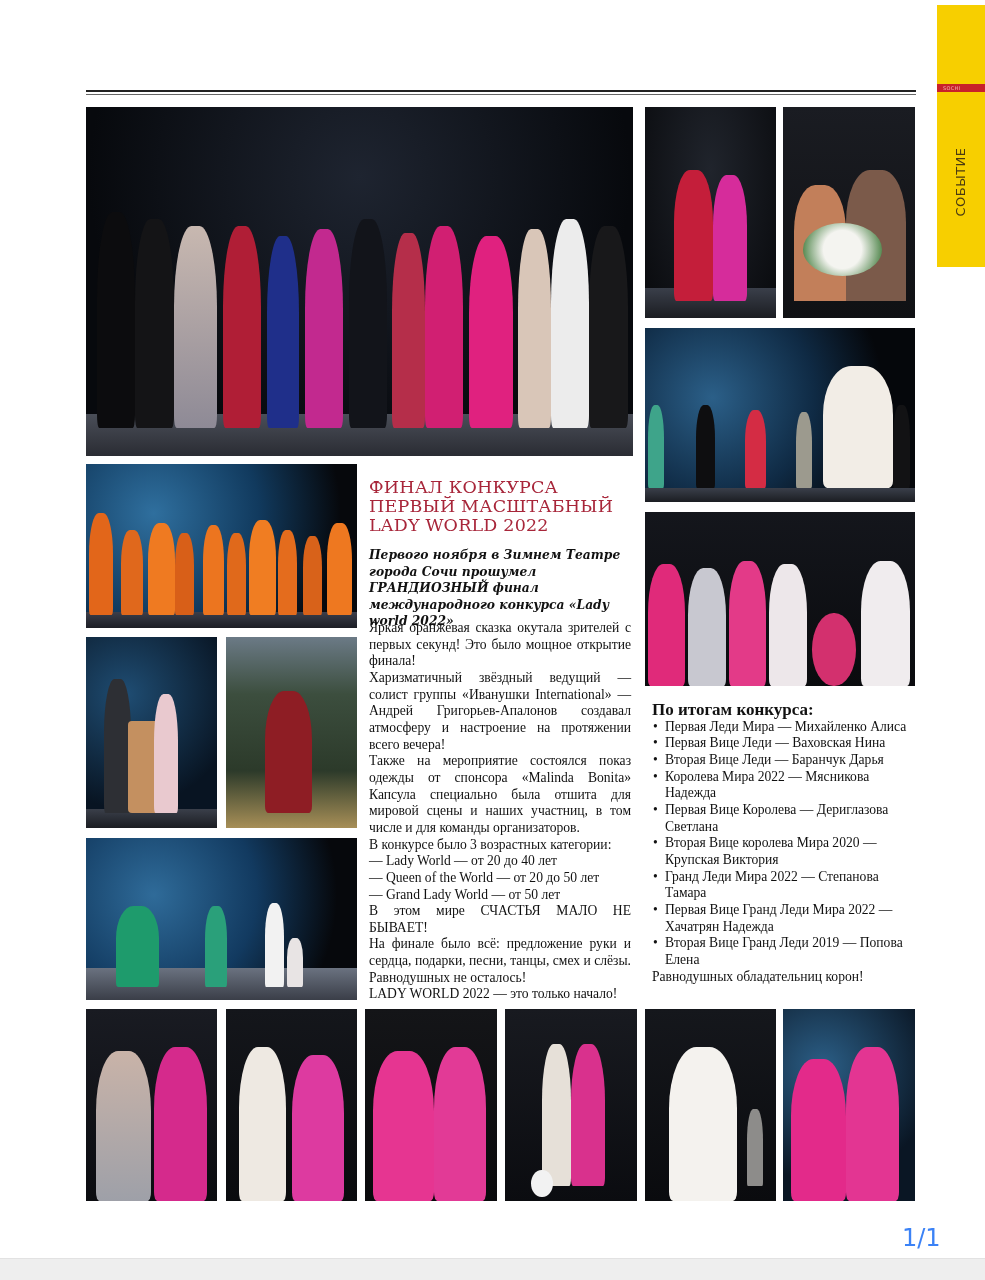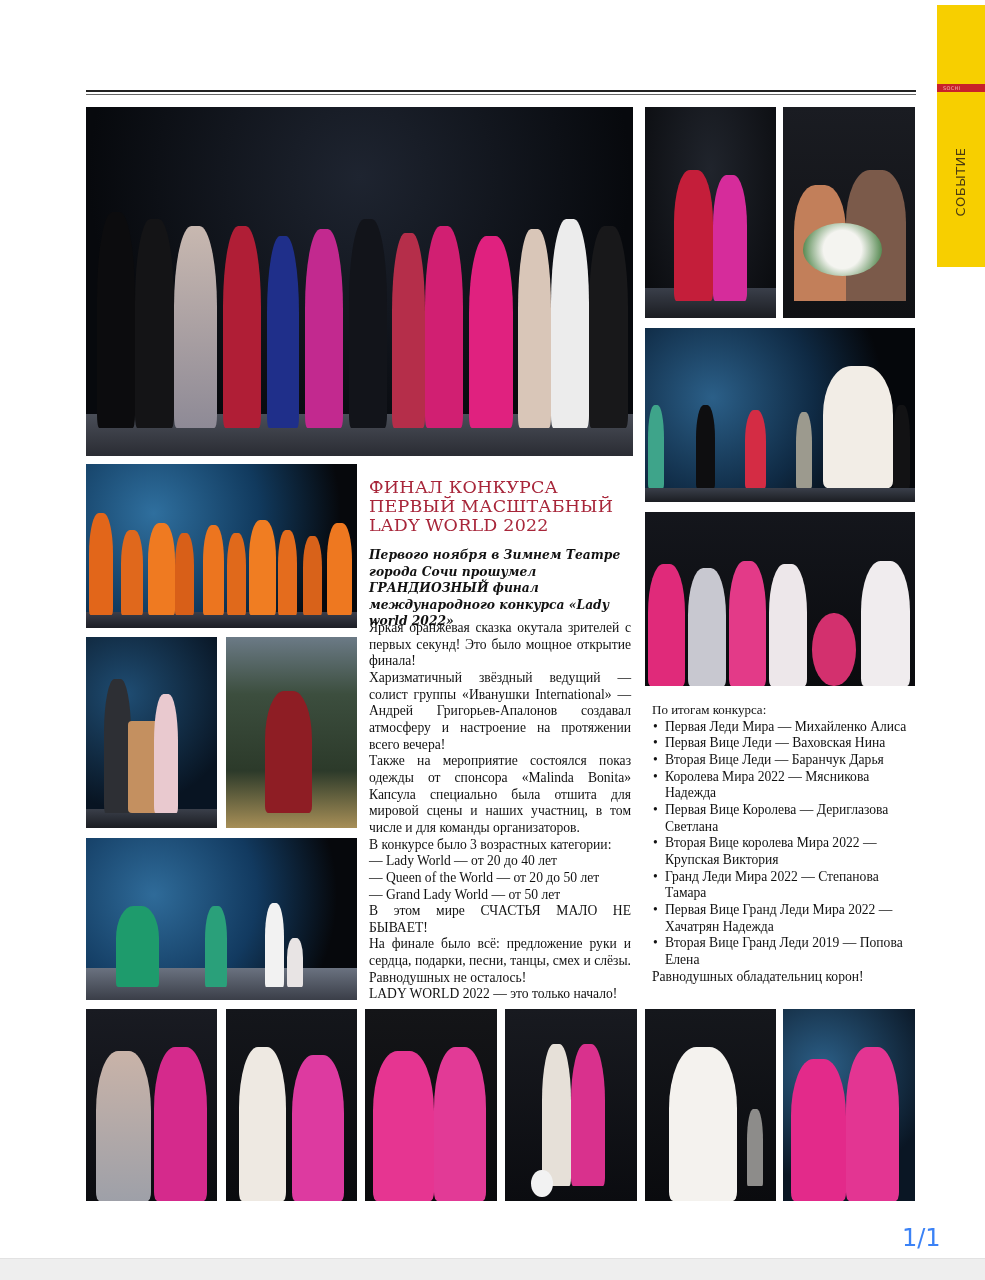--- a/index.html
+++ b/index.html
@@ -15,21 +15,21 @@
   .tab-label { position: absolute; left: 960px; top: 182px; transform: translate(-50%, -50%) rotate(-90deg); font-family: "DejaVu Sans", sans-serif; font-size: 13px; color: #4a3a10; letter-spacing: 0.5px; white-space: nowrap; }
   .photo { position: absolute; overflow: hidden; }
   .photo .stage { position: absolute; left: 0; right: 0; bottom: 0; height: 14%; background: linear-gradient(#3a3f4a, #1b1d22); }
   .fig { position: absolute; bottom: 8%; border-radius: 40% 40% 6% 6%; }
   .title { position: absolute; left: 369px; top: 478px; width: 270px; font-family: "DejaVu Serif", serif; font-size: 17.5px; line-height: 19px; color: #a8263a; letter-spacing: 0.2px; }
   .lead { position: absolute; left: 369px; top: 547px; width: 262px; font-family: "DejaVu Serif", serif; font-style: italic; font-weight: bold; font-size: 12.3px; line-height: 16.6px; color: #111; }
   .body { position: absolute; left: 369px; top: 620px; width: 262px; font-family: "Liberation Serif", serif; font-size: 13.6px; line-height: 16.65px; color: #111; text-align: justify; }
   .body p { margin: 0; }
   .body .dash { text-align: left; }
   .results { position: absolute; left: 652px; top: 702px; width: 262px; font-family: "Liberation Serif", serif; font-size: 13.6px; line-height: 16.65px; color: #111; }
-  .results h4 { font-weight: normal; font-size: 13px; }
+  .results h4 { font-weight: bold; font-size: 17px; }
   .results ul { list-style: none; }
   .results li { position: relative; padding-left: 13px; }
   .results li::before { content: "\2022"; position: absolute; left: 1px; top: 0; }
   .pager { position: absolute; left: 902px; top: 1224px; font-family: "DejaVu Sans", sans-serif; font-size: 24px; color: #3b82f6; }
 </style>
 </head>
 <body>
 
 <div class="page">
 
@@ -168,21 +168,21 @@
   </div>
 
   <div class="results">
     <h4>По итогам конкурса:</h4>
     <ul>
       <li>Первая Леди Мира — Михайленко Алиса</li>
       <li>Первая Вице Леди — Ваховская Нина</li>
       <li>Вторая Вице Леди — Баранчук Дарья</li>
       <li>Королева Мира 2022 — Мясникова Надежда</li>
       <li>Первая Вице Королева — Дериглазова Светлана</li>
-      <li>Вторая Вице королева Мира 2022 — Крупская Виктория</li>
+      <li>Вторая Вице королева Мира 2020 — Крупская Виктория</li>
       <li>Гранд Леди Мира 2022 — Степанова Тамара</li>
       <li>Первая Вице Гранд Леди Мира 2022 — Хачатрян Надежда</li>
       <li>Вторая Вице Гранд Леди 2019 — Попова Елена</li>
     </ul>
     <div>Равнодушных обладательниц корон!</div>
   </div>
 
   <div class="pager">1/1</div>
 </div>
 

